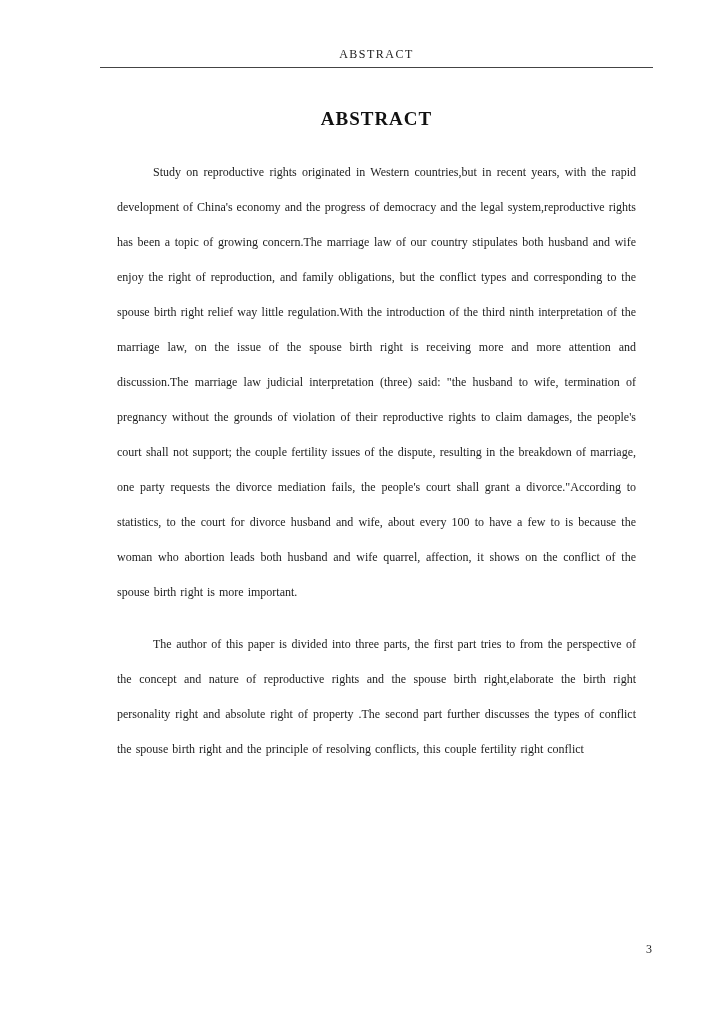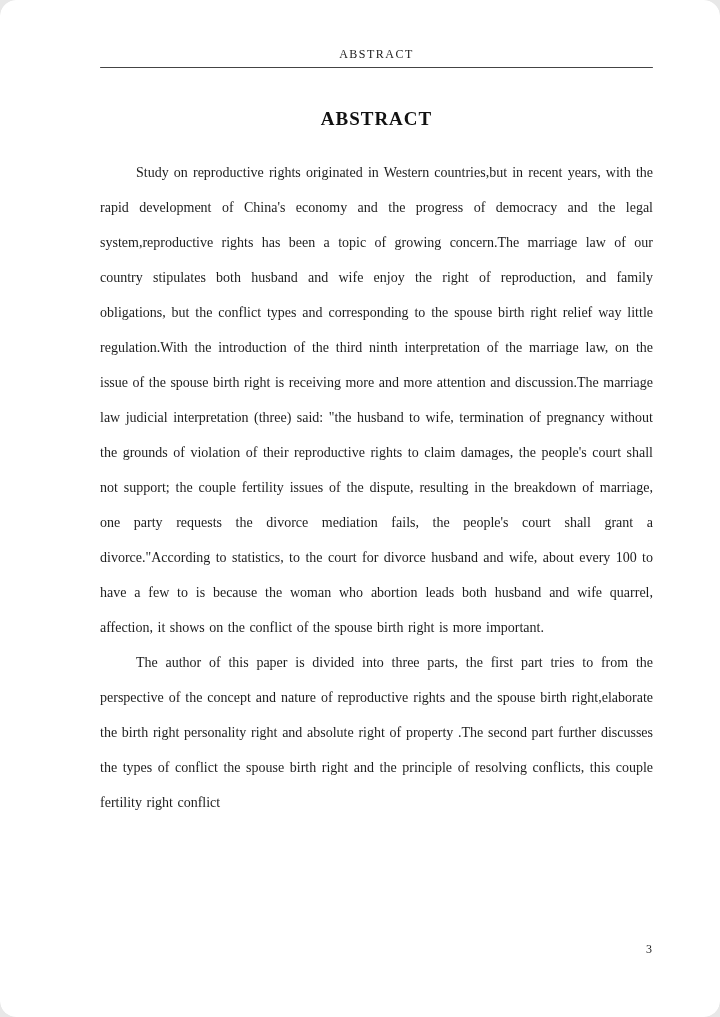--- a/index.html
+++ b/index.html
@@ -1,15 +1,15 @@
 <!DOCTYPE html>
 <html><head>
 <meta charset="utf-8">
 <style>
-  * { box-sizing: border-box; border-radius: 16px; }
+  * { box-sizing: border-box; }
   html, body {
     margin: 0;
     padding: 0;
     background: #e8e8e8;
   }
   .page {
     position: relative;
     width: 720px;
     height: 1017px;
     margin: 0 auto;
@@ -38,22 +38,22 @@
     font-size: 19px;
     font-weight: bold;
     letter-spacing: 1px;
     margin: 40px 0 0 0;
     color: #111111;
   }
   .body-text {
     margin-top: 25px;
   }
   .body-text p {
-    margin: 0;
-    font-size: 14px;
+    margin: 17px;
+    font-size: 12px;
     line-height: 35px;
     text-align: justify;
     text-indent: 36px;
     word-spacing: 1px;
     color: #1c1c1c;
   }
   .page-footer {
     position: absolute;
     bottom: 60px;
     right: 68px;

